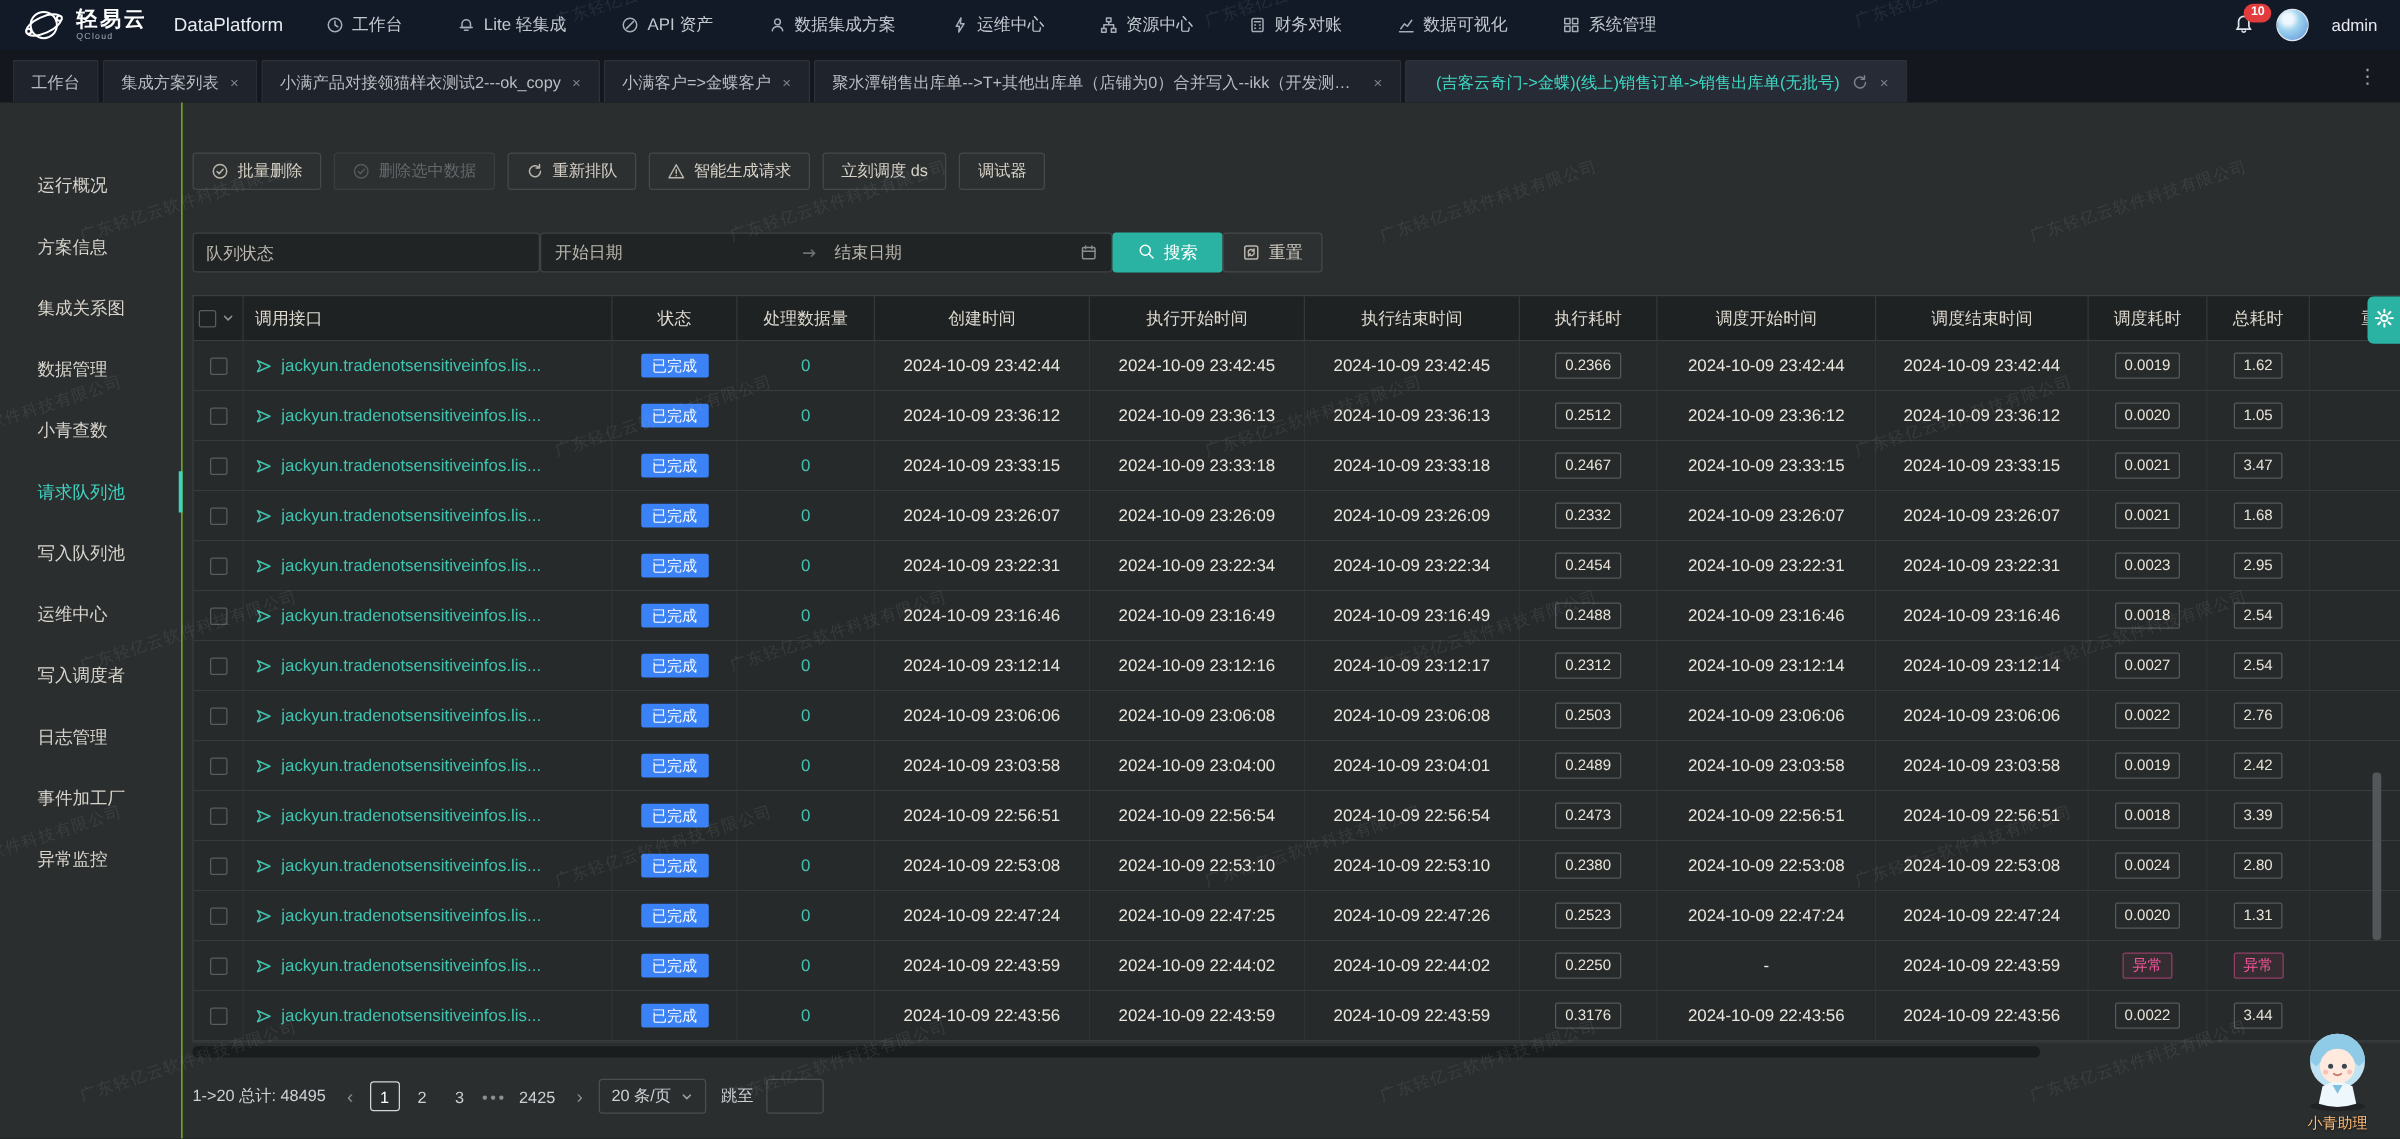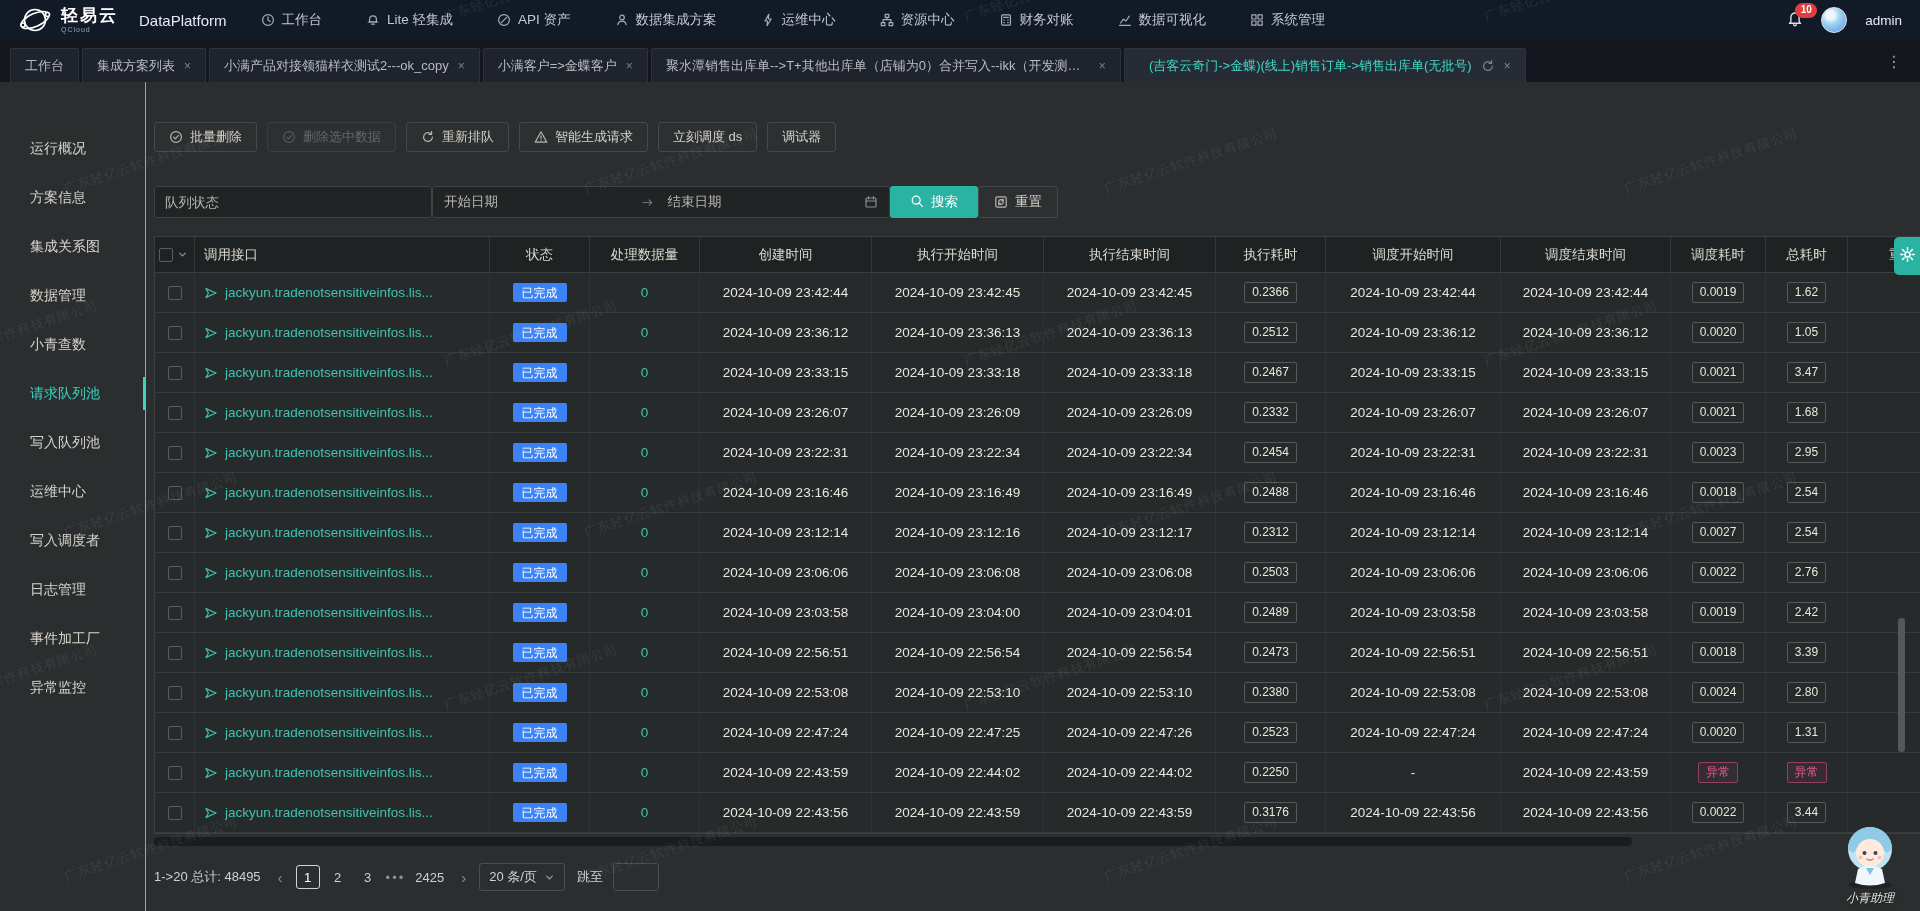--- a/index.html
+++ b/index.html
@@ -115,21 +115,21 @@
   .pg-dots{color:#8a8e92;letter-spacing:2px;}
   .pg-size{display:inline-flex;align-items:center;gap:7px;height:28px;border:1px solid #4a4e50;border-radius:3px;
            padding:0 9px;cursor:pointer;}
   .pg-size .b-ic{color:#9a9ea0;display:inline-flex;}
   .pg-jump-label{margin-left:2px;}
   .pg-jump{width:46px;height:28px;border:1px solid #4a4e50;border-radius:3px;background:transparent;
            color:#e6e3db;font-size:13px;padding:0 6px;outline:none;font-family:inherit;}
 
   
   .mascot{position:absolute;right:4px;bottom:4px;width:92px;text-align:center;z-index:55;}
-  .mascot-label{color:#e5e5e5;font-size:12px;margin-top:-2px;text-shadow:0 1px 2px rgba(0,0,0,.6);font-style:italic;}
+  .mascot-label{color:#fdba74;font-size:12px;margin-top:-2px;text-shadow:0 1px 2px rgba(0,0,0,.6);}
 </style>
 </head>
 <body>
 
 <div class="app">
 
   <div class="wm-layer" id="wm-layer">
       <span class="wm" style="left: -80px; top: -20px;">广东轻亿云软件科技有限公司</span>
       <span class="wm" style="left: 440px; top: -20px;">广东轻亿云软件科技有限公司</span>
       <span class="wm" style="left: 960px; top: -20px;">广东轻亿云软件科技有限公司</span>

